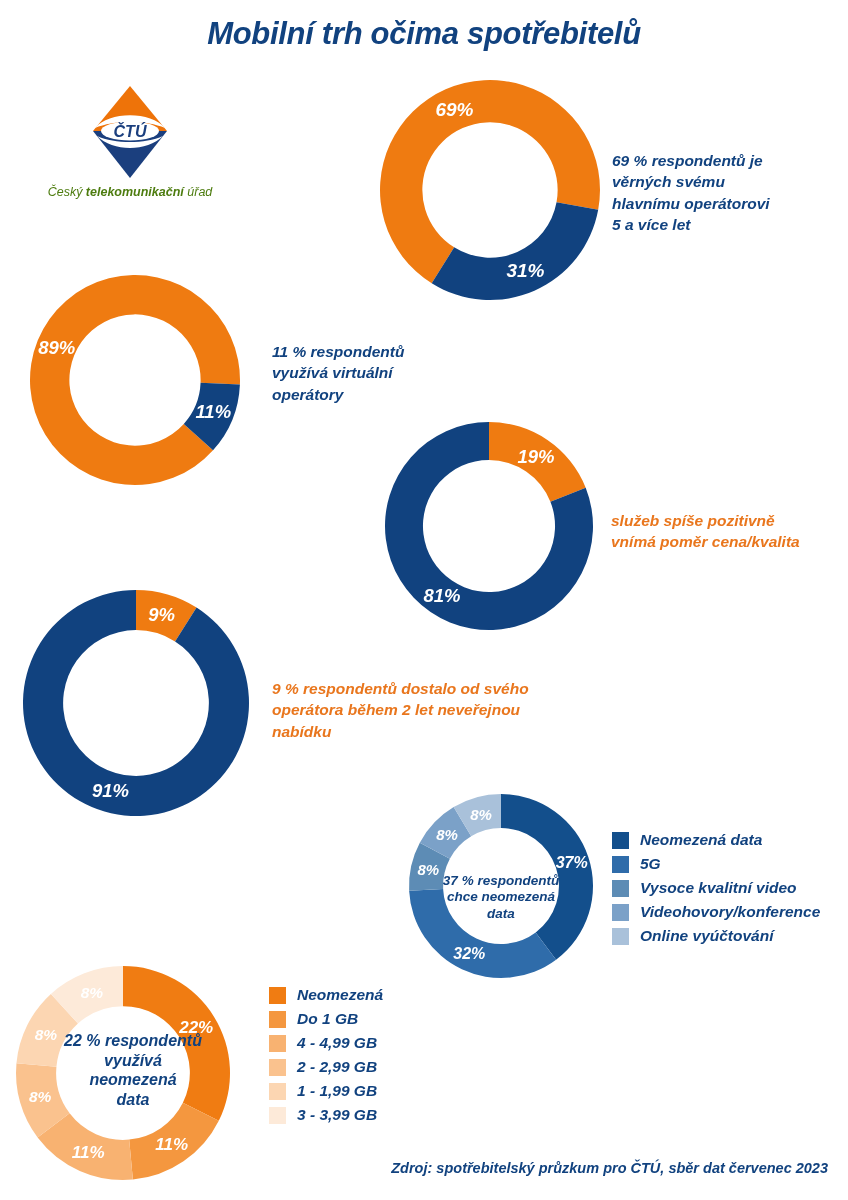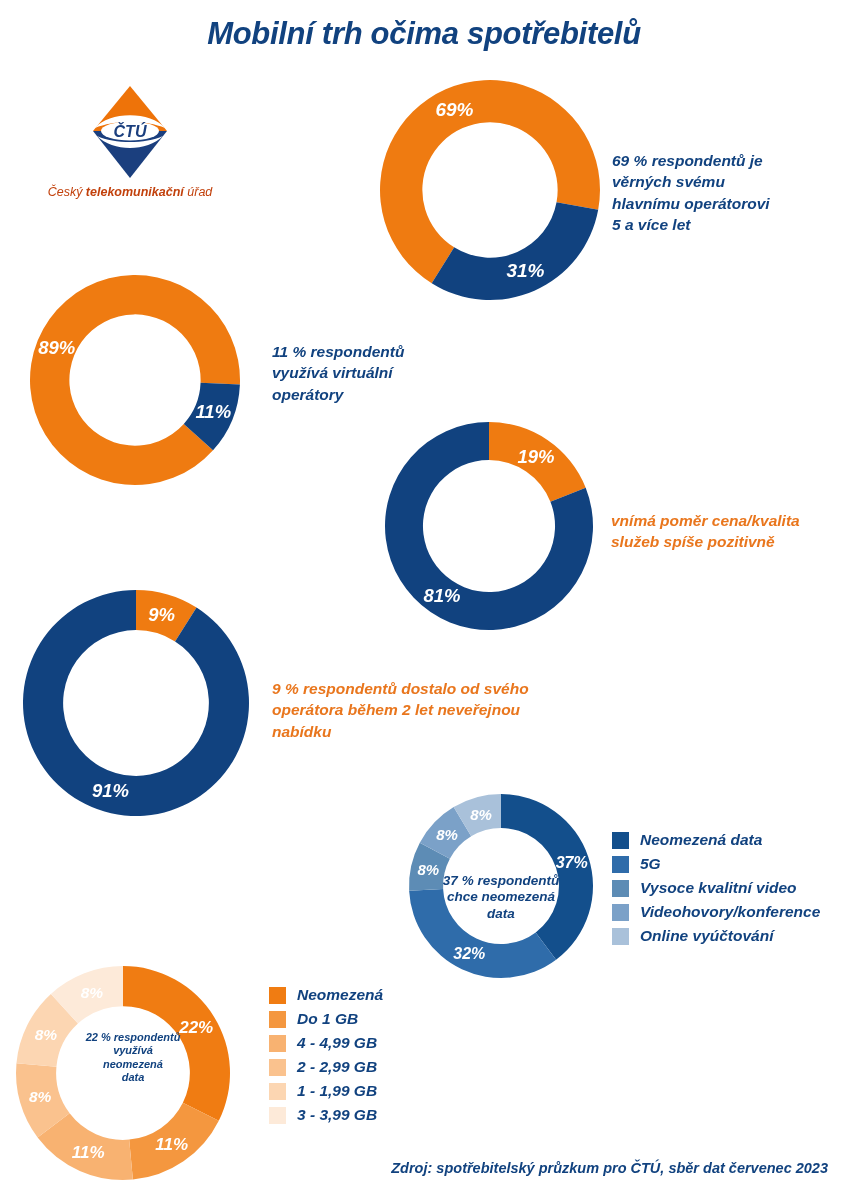--- a/index.html
+++ b/index.html
@@ -18,21 +18,21 @@
     position:absolute;left:0;top:16px;width:848px;
     text-align:center;
     font-size:31px;font-weight:bold;letter-spacing:-0.3px;
     color:#11427f;
   }
 
   
   #logo-block{position:absolute;left:22px;top:84px;width:216px;text-align:center;}
   .logo-mark{width:78px;height:96px;margin:0 auto;position:relative;}
   .logo-mark svg{display:block;}
-  .logo-caption{margin-top:5px;font-size:12.5px;color:#c2410c;white-space:nowrap;}
+  .logo-caption{margin-top:5px;font-size:12.5px;color:#4d7c0f;white-space:nowrap;}
   .logo-caption .lt{font-weight:normal;}
   .logo-caption .bd{font-weight:bold;}
 
   
   .donut{position:absolute;}
   .donut svg{display:block;overflow:visible;}
   .dlabel{
     font-family:"Liberation Sans", sans-serif;
     font-weight:bold;fill:#ffffff;
   }
@@ -121,22 +121,22 @@
 
   <div class="donut" id="donut-price" style="left:385px;top:422px;">
     <svg width="208" height="208" viewBox="0 0 208 208">
         <path d="M 104 0 A 104 104 0 0 1 200.69608631915824 65.71335884988213 L 165.40201481266547 79.68798286967515 A 66.04 66.04 0 0 0 104 37.959999999999994 Z" fill="#ef7b11"></path>
         <text x="151.05762039378038" y="41.0468143217337" text-anchor="middle" font-size="18.5" class="dlabel">19%</text>
         <path d="M 200.69675453237815 65.71504652079349 A 104 104 0 1 1 103.99818485757802 1.5840100786590483e-8 L 103.99884738456204 37.960000010058465 A 66.04 66.04 0 1 0 165.40243912806014 79.68905454070386 Z" fill="#11427f"></path>
         <text x="56.942379606219646" y="179.53318567826634" text-anchor="middle" font-size="18.5" class="dlabel">81%</text>
       </svg>
   </div>
   <div class="caption cap-orange" style="left:611px;top:510px;width:230px;font-size:15.5px;">
+    <div>služeb spíše pozitivně</div>
     <div>vnímá poměr cena/kvalita</div>
-    <div>služeb spíše pozitivně</div>
   </div>
 
   <div class="donut" id="donut-offer" style="left:23px;top:590px;">
     <svg width="226" height="226" viewBox="0 0 226 226">
         <path d="M 113 0 A 113 113 0 0 1 173.54676262124855 17.589887663381404 L 152.0526618907053 51.460477542881 A 72.885 72.885 0 0 0 113 40.114999999999995 Z" fill="#ef7b11"></path>
         <text x="138.53605593577066" y="31.394318949989405" text-anchor="middle" font-size="18.5" class="dlabel">9%</text>
         <path d="M 173.5484278326266 17.5909444182723 A 113 113 0 1 1 112.99802777794535 1.7210879832418868e-8 L 112.99872791677475 40.11500001110102 A 72.885 72.885 0 1 0 152.05373595204418 51.46115914978563 Z" fill="#11427f"></path>
         <text x="87.46394406422935" y="207.18568105001057" text-anchor="middle" font-size="18.5" class="dlabel">91%</text>
       </svg>
   </div>
@@ -197,21 +197,21 @@
         <path d="M 116.8727144625733 213.5435568635687 A 107 107 0 0 1 21.613282115588888 171.48339638176628 L 53.63330132224306 147.3021227386039 A 66.875 66.875 0 0 0 113.17044653910831 173.58972303973044 Z" fill="#f8b271"></path>
         <text x="72.2082642453593" y="191.57576986221568" text-anchor="middle" font-size="17" class="dlabel">11%</text>
         <path d="M 21.612156681014355 171.4819060925804 A 107 107 0 0 1 0.45627084128534534 97.12914507479431 L 40.41016927580334 100.83071567174645 A 66.875 66.875 0 0 0 53.632597925633966 147.30119130786275 Z" fill="#fac28e"></path>
         <text x="24.153148225309224" y="136.35196164985888" text-anchor="middle" font-size="15.5" class="dlabel">8%</text>
         <path d="M 0.45644313643131795 97.12728553742663 A 107 107 0 0 1 34.91318603994543 27.927303997596724 L 61.9457412749659 57.57956499849795 A 66.875 66.875 0 0 0 40.41027696026957 100.82955346089165 Z" fill="#fcd6b2"></path>
         <text x="29.89510989913171" y="74.38632672518784" text-anchor="middle" font-size="15.5" class="dlabel">8%</text>
         <path d="M 34.914566129818425 27.926045857389425 A 107 107 0 0 1 106.99813249770067 1.6297036609103088e-8 L 106.99883281106291 40.125000010185644 A 66.875 66.875 0 0 0 61.946603831136514 57.578778660868394 Z" fill="#fdead9"></path>
         <text x="75.88444908296965" y="32.46150452025579" text-anchor="middle" font-size="15.5" class="dlabel">8%</text>
       </svg>
   </div>
-  <div class="center-text" style="left:17px;top:1031px;width:232px;font-size:11px;">
+  <div class="center-text" style="left:17px;top:1031px;width:232px;font-size:16px;">
     <div>22 % respondentů</div>
     <div>využívá</div>
     <div>neomezená</div>
     <div>data</div>
   </div>
   <div class="legend" id="legend-usage" style="left:269px;top:986px;">
       <div class="legend-row">
         <span class="legend-sw" style="background: rgb(240, 124, 18);"></span>
         <span class="legend-lb">Neomezená</span>
       </div>

